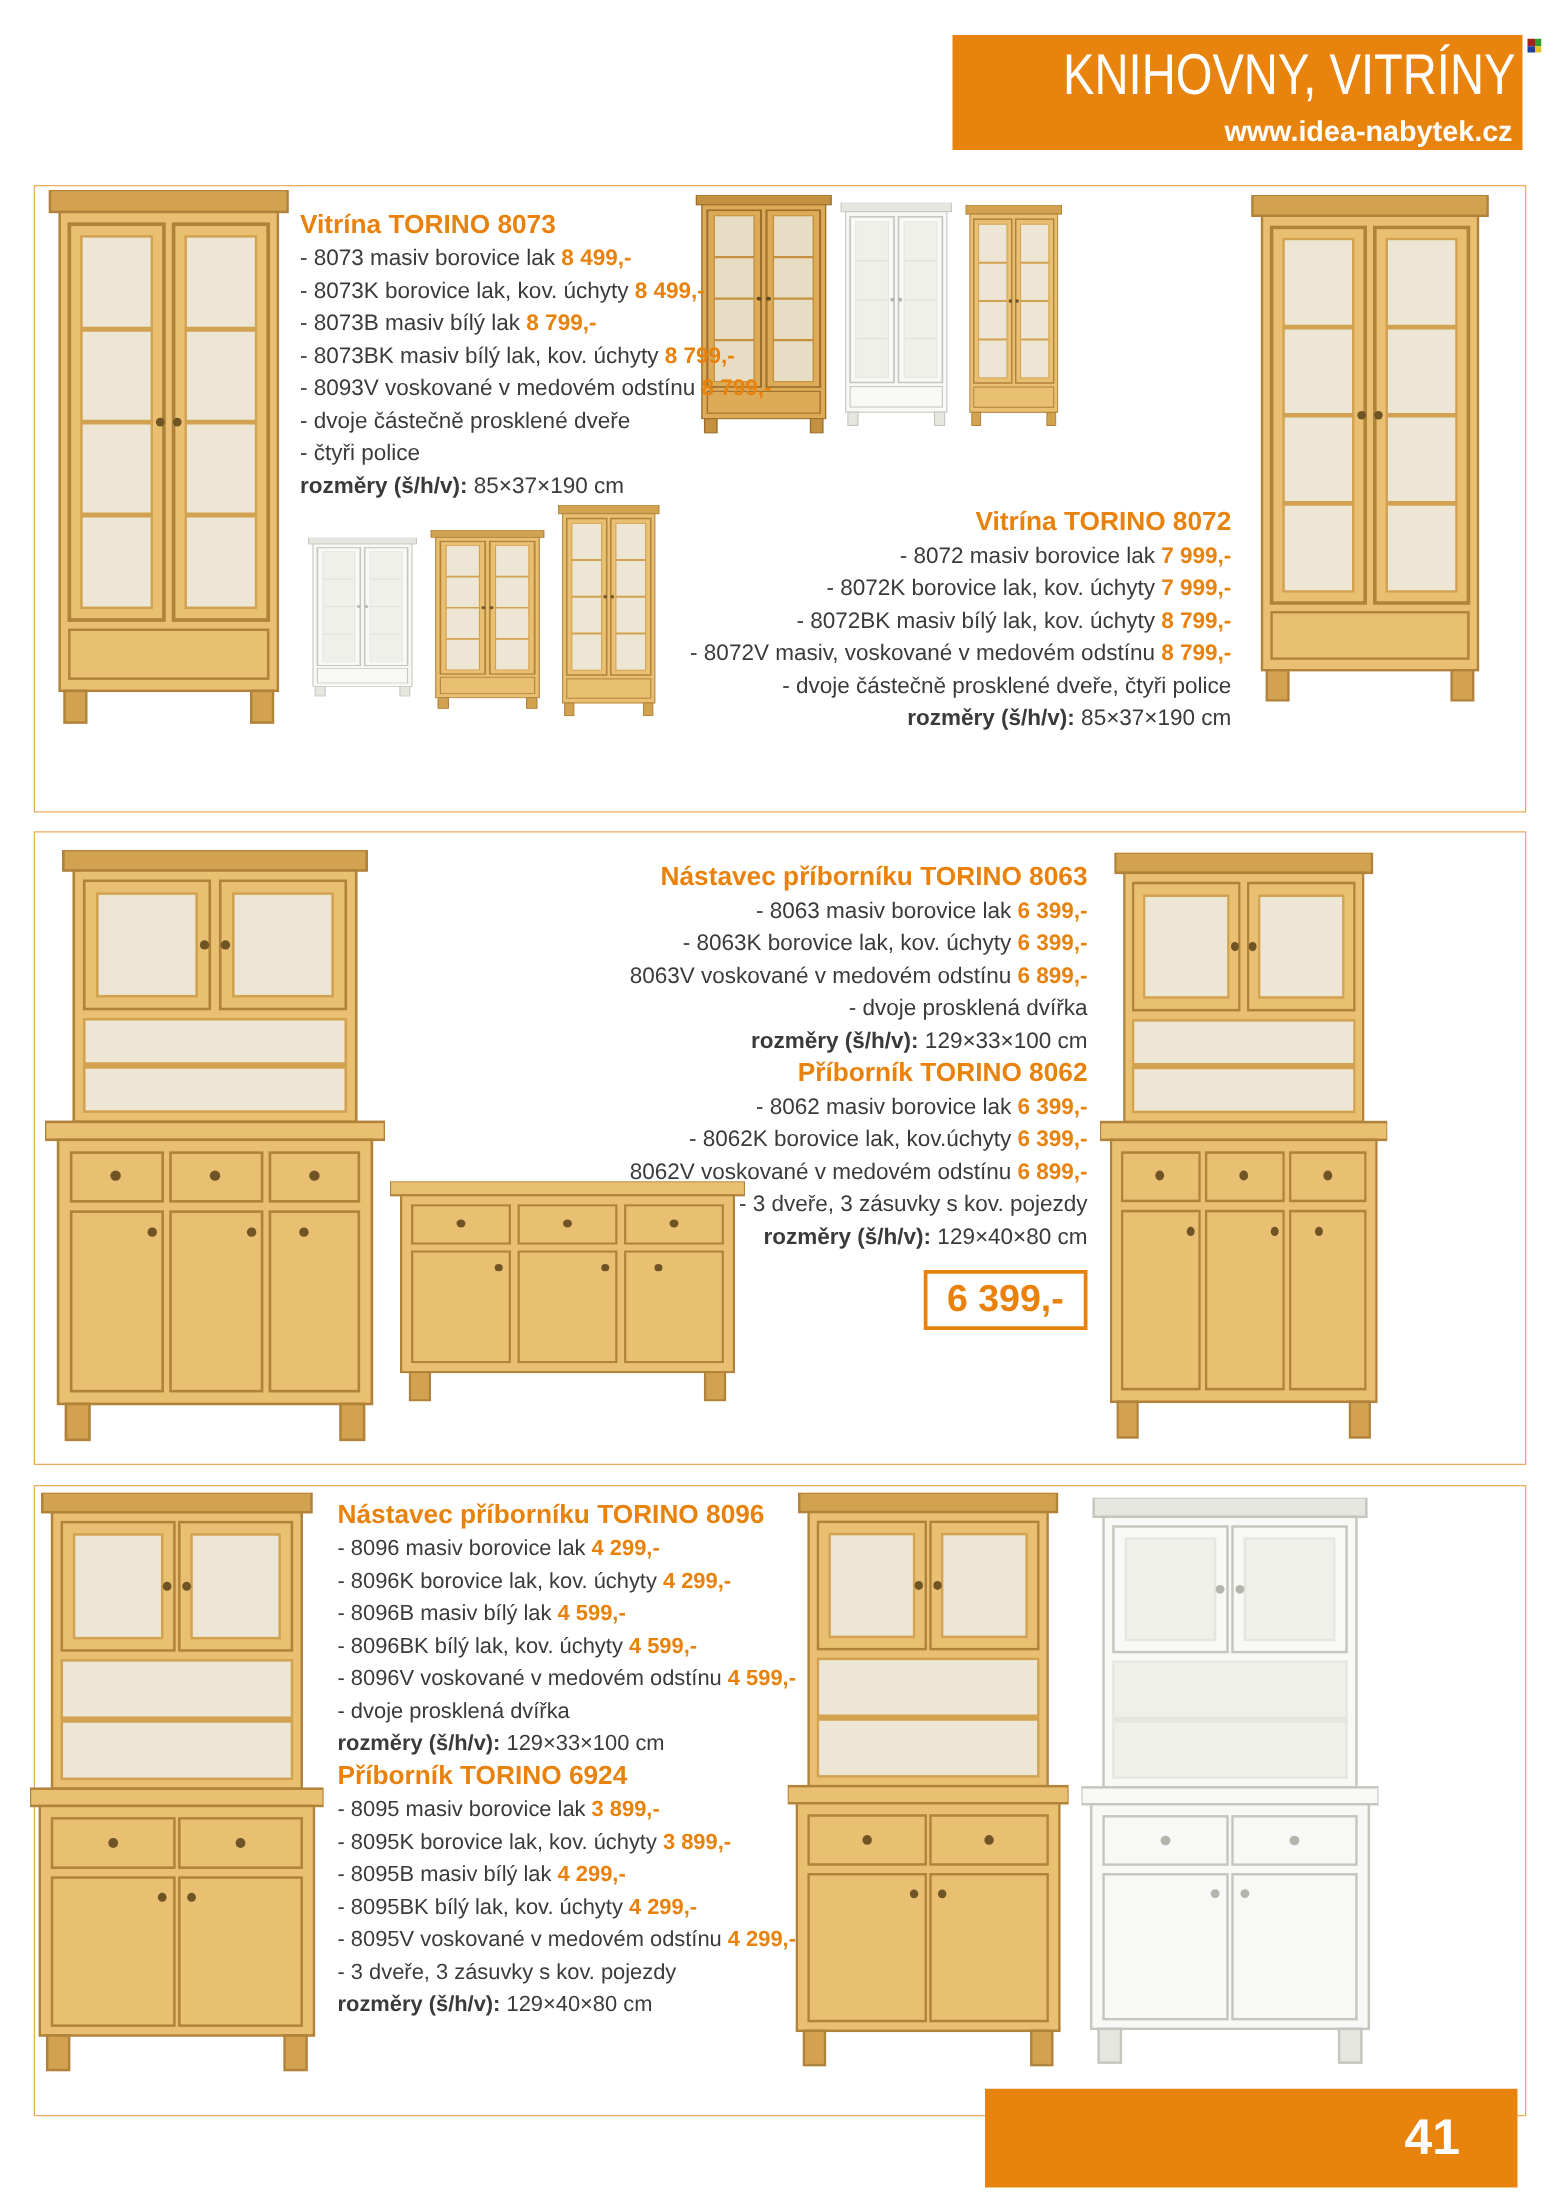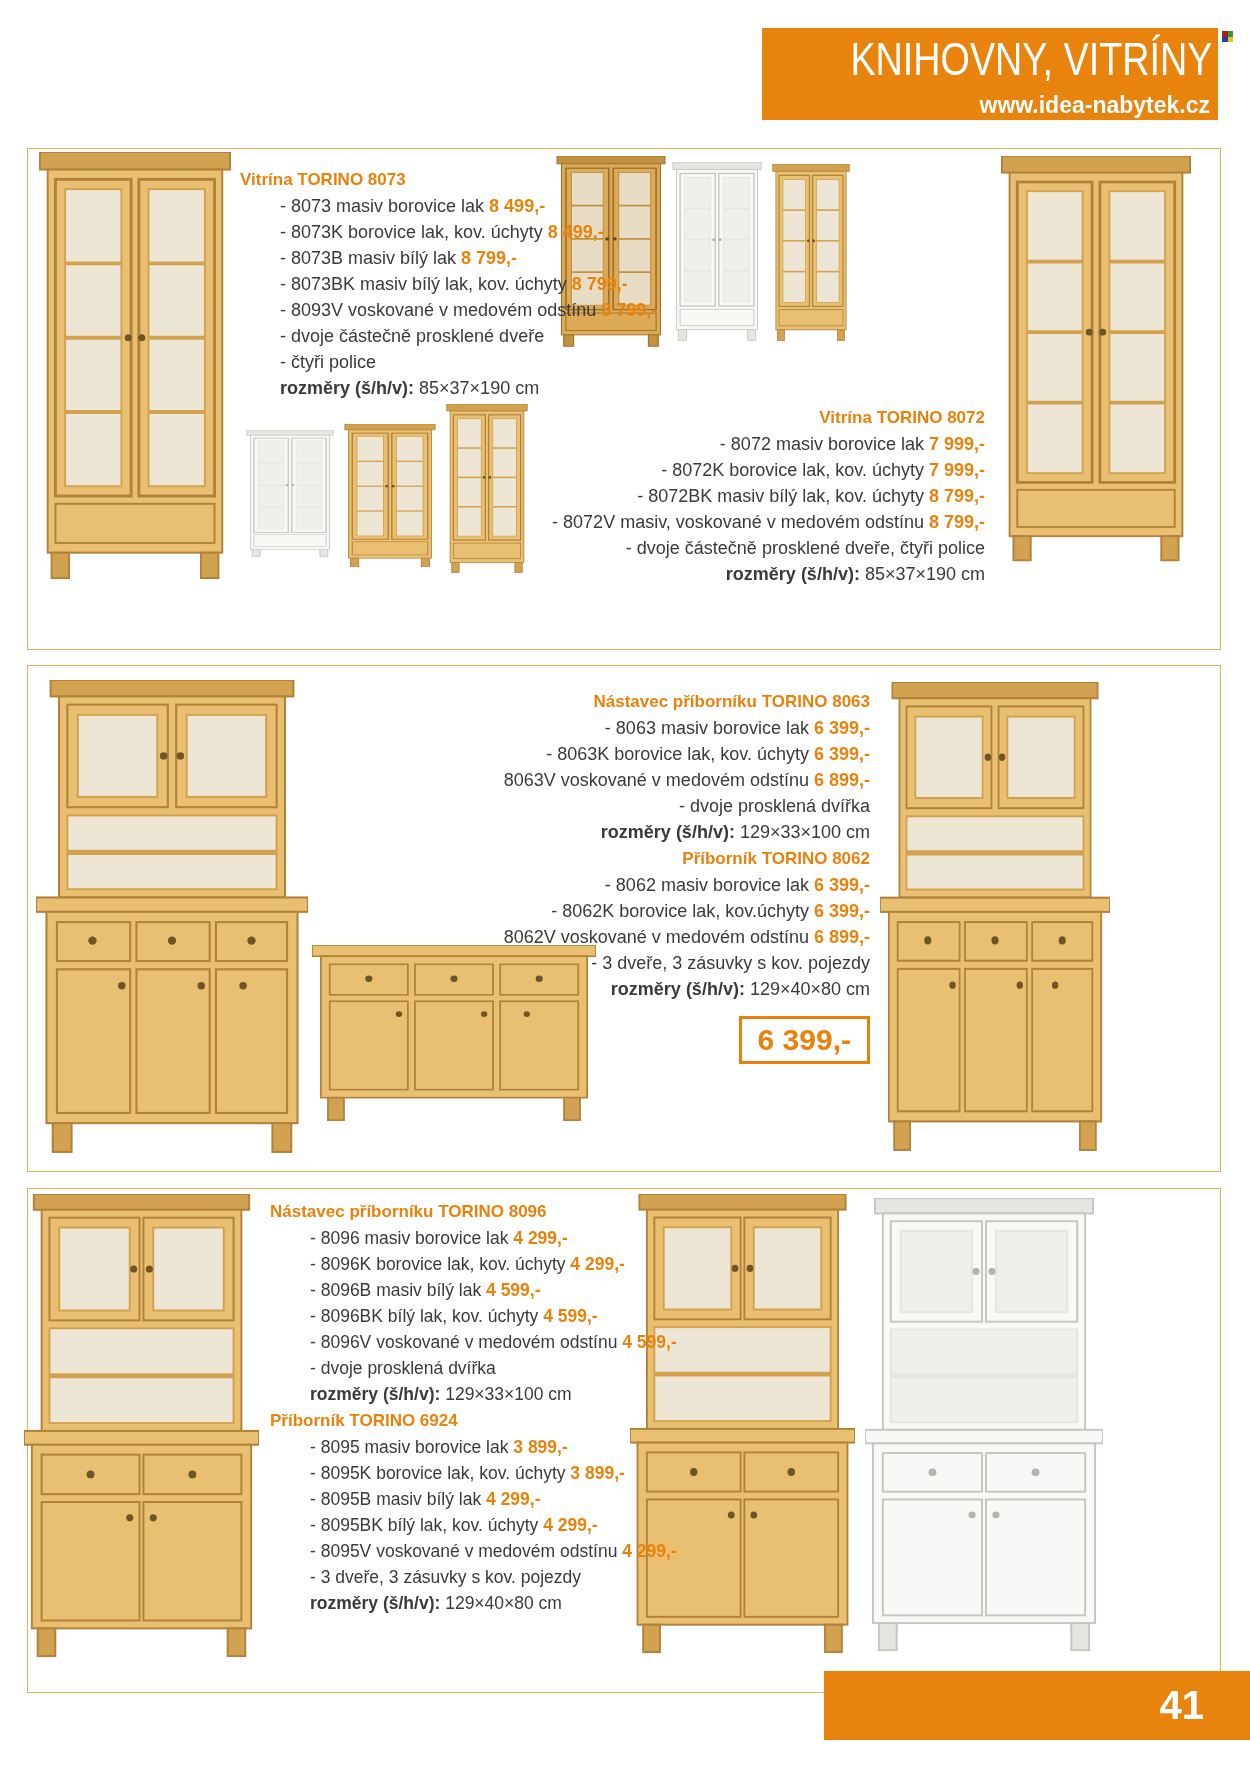--- a/index.html
+++ b/index.html
@@ -16,32 +16,32 @@
   .regmark span { display:block; }
 
   
   .box { position:absolute; left:27px; width:1194px; border:1px solid #ecab5e; box-sizing:border-box; }
   .s1 { top:148px; height:502px; }
   .s2 { top:665px; height:507px; }
   .s3 { top:1188px; height:505px; }
 
   
   .tb { position:absolute; color:#3a3a3a; font-size:18px; line-height:26px; z-index:3; }
-  .tb .pl { white-space:nowrap;margin-left:40px; }
+  .tb .pl { white-space:nowrap; }
   .t-right { text-align:right; }
-  .pt { color:#e8820d; font-weight:bold; font-size:17px; line-height:27px; white-space:nowrap; }
+  .pt { color:#e8820d; font-weight:bold; font-size:21px; line-height:27px; white-space:nowrap; }
   .pl .pr { color:#e8820d; font-weight:bold; }
   .pl .lb { font-weight:bold; }
 
   .price-badge { position:absolute; right:380px; top:1016px; z-index:3; background:#fff;
                  border:3px solid #e8820d; color:#e8820d; font-weight:bold; font-size:30px;
                  line-height:30px; padding:6px 16px; white-space:nowrap; }
 
   
-  .footer-bar { position:absolute; left:824px; top:1671px; width:426px; height:69px; background:#e8830e;
+  .footer-bar { position:absolute; left:788px; top:1671px; width:426px; height:79px; background:#e8830e;
                 z-index:6; display:flex; align-items:center; justify-content:flex-end;
                 padding-right:46px; box-sizing:border-box; }
   .pgnum { color:#fff; font-size:40px; font-weight:bold; }
 
   
   .ph { position:absolute; z-index:1; }
   .furn { width:100%; height:100%; display:block; }
   .f-pine   { --w1:#e9bf72; --w2:#d2a251; --w3:#b1823a; --glass:#ede6d4; --knob:#6f5526; }
   .f-pine-dk{ --w1:#ddab58; --w2:#c3913f; --w3:#9c6f2c; --glass:#e7ddc4; --knob:#5f4a1f; }
   .f-white  { --w1:#f8f8f6; --w2:#e6e6e1; --w3:#c6c6bf; --glass:#f0f0eb; --knob:#b5b5ae; }

